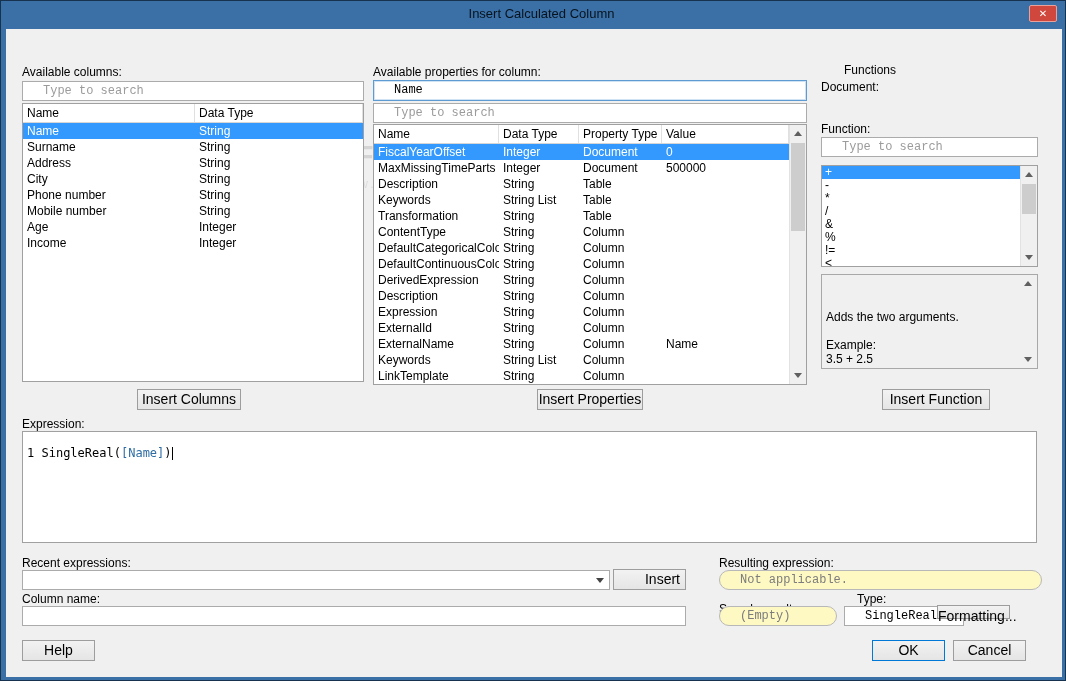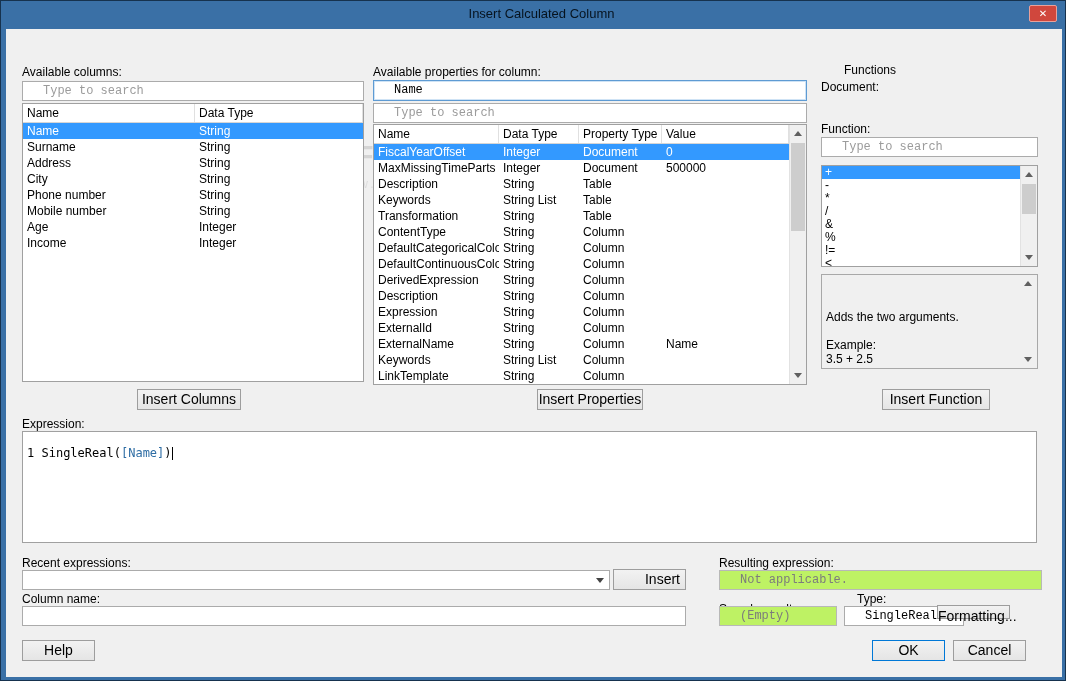--- a/index.html
+++ b/index.html
@@ -22,21 +22,21 @@
   .tbox, .search, .combo, .robox {
     position: absolute; background: #fff; border: 1px solid #ababab; height: 20px;
     font-family: Liberation Mono, monospace; font-size: 12px; padding: 0 20px; line-height: 18px;
   }
   input.search { outline: none; }
   input.search::placeholder { color: #9b9b9b; }
   .combo { padding-right: 18px; }
   .combo .arrow { position: absolute; right: 5px; top: 7px; width: 0; height: 0;
                   border-left: 4px solid transparent; border-right: 4px solid transparent;
                   border-top: 5px solid #444; }
-  .robox { background: #bef264; color: #7c7c7c; border-color: #b8b8b8; }
+  .robox { background: #fef9c3; color: #7c7c7c; border-color: #b8b8b8; border-radius: 10px; }
 
   .focus-blue { border-color: #5e9bd3 !important; box-shadow: inset 0 0 0 1px #cfe3f5; }
 
   .tbl { position: absolute; background: #fff; border: 1px solid #a0a0a0; overflow: hidden; }
   .thead { display: flex; height: 19px; border-bottom: 1px solid #d6d6d6; background: #fff; }
   .th { padding: 2px 4px; border-right: 1px solid #e0e0e0; overflow: hidden; white-space: nowrap; }
   .trow { display: flex; height: 16px; line-height: 16px; white-space: nowrap; cursor: default; }
   .trow.sel { background: #3399ff; color: #fff; }
   .tc { padding: 0 4px; overflow: hidden; }
 

